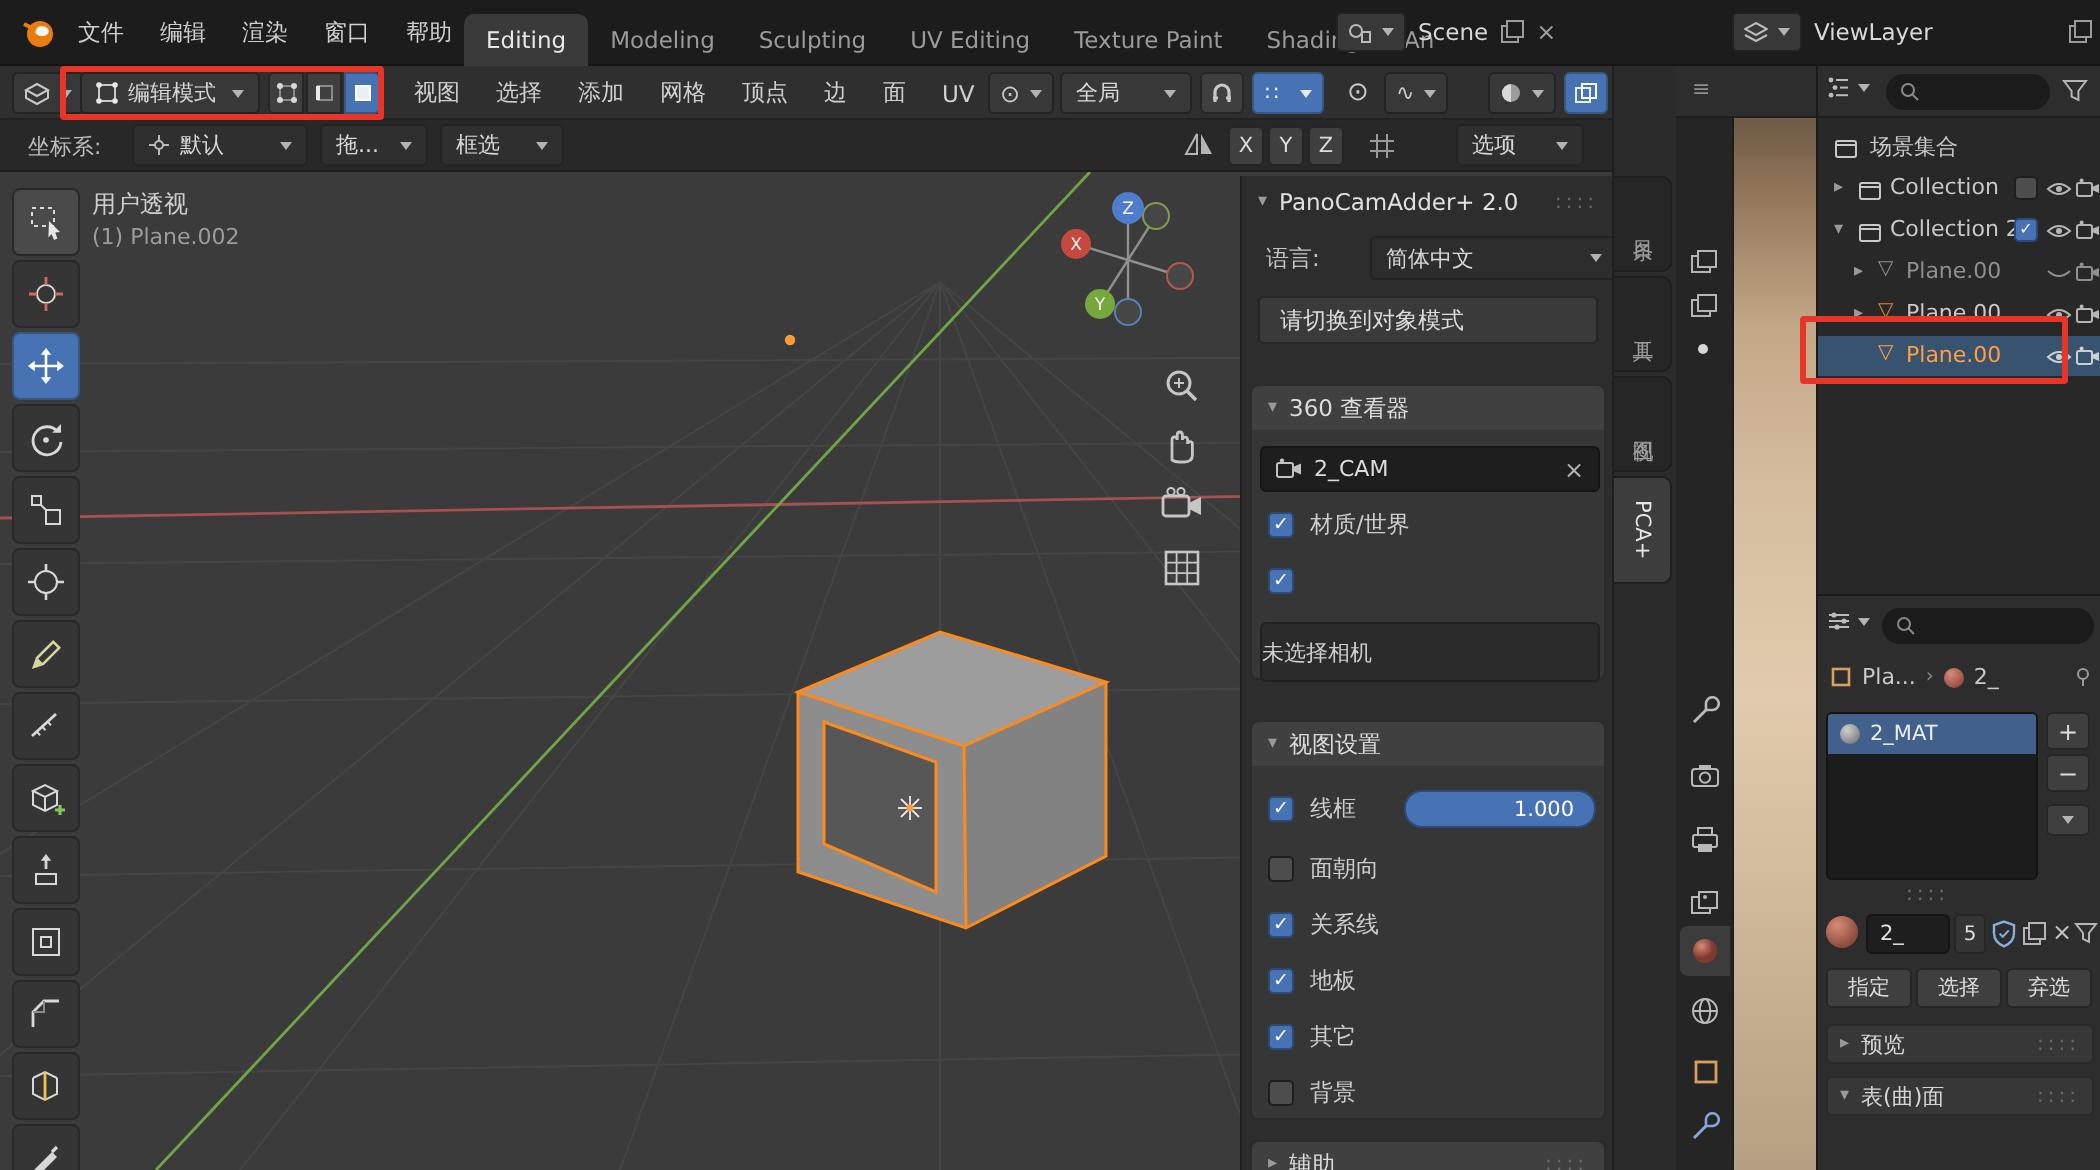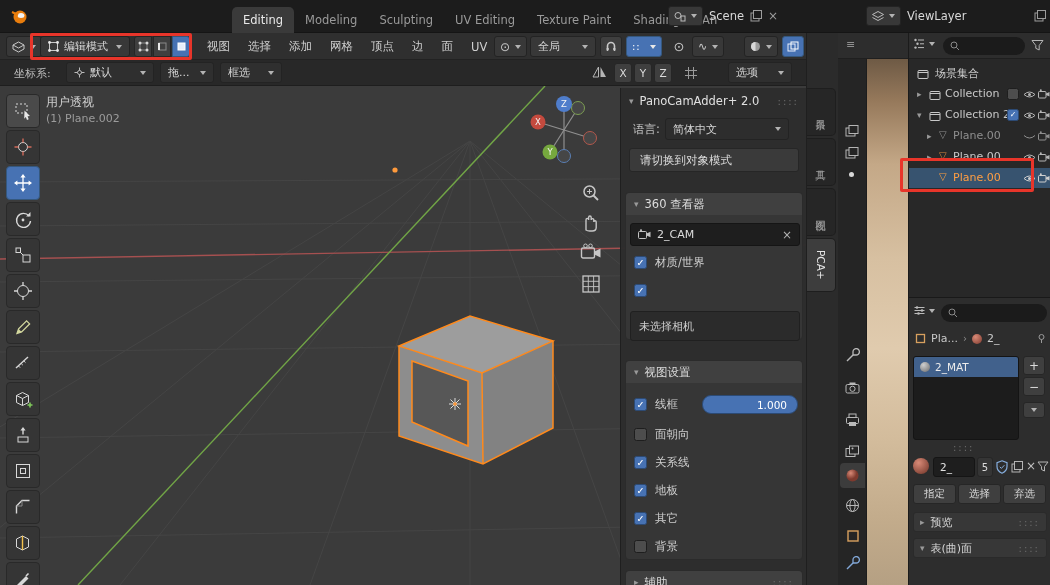--- a/index.html
+++ b/index.html
@@ -50,20 +50,27 @@
 <body>
 
 <div id="root">
 
   <div class="abs" style="left:0;top:0;width:1050px;height:33px;background:#1c1c1c;border-bottom:1px solid #151515;">
     <svg class="abs" style="left:10px;top:7px" width="20" height="18" viewBox="0 0 20 18">
       <circle cx="10" cy="10" r="6.5" fill="#e87d0d"></circle>
         <ellipse cx="11" cy="8.6" rx="3.4" ry="2.5" fill="#f4f4f4"></ellipse>
         <path d="M2 5 L8 8" stroke="#e87d0d" stroke-width="2"></path>
     </svg>
+    <div class="abs flex" style="left:30px;top:3px;height:27px;">
+      <span class="menu">文件</span>
+      <span class="menu">编辑</span>
+      <span class="menu">渲染</span>
+      <span class="menu">窗口</span>
+      <span class="menu">帮助</span>
+    </div>
     <div class="abs flex" style="left:232px;top:6px;height:27px;">
       <span class="ws active">Editing</span>
       <span class="ws">Modeling</span>
       <span class="ws">Sculpting</span>
       <span class="ws">UV Editing</span>
       <span class="ws">Texture Paint</span>
       <span class="ws">Shading</span>
       <span class="ws" style="width:30px;overflow:hidden;">An</span>
     </div>
 
@@ -413,21 +420,21 @@
       </svg>
   </div>
 
   <div class="abs" style="left:620px;top:88px;width:186px;height:497px;background:rgba(44,44,44,0.97);border-left:1px solid #1f1f1f;overflow:hidden;">
     <div class="abs flex" style="left:4px;top:2px;width:178px;height:22px;gap:6px;padding:0 4px;">
       <span class="tri" style="position:static;">▾</span>
       <span style="font-size:11.5px;color:#e0e0e0;">PanoCamAdder+ 2.0</span>
       <span class="grips" style="margin-left:auto;">::::</span>
     </div>
     <span class="abs" style="left:12px;top:34px;font-size:11.5px;color:#c4c4c4;">语言:</span>
-    <div class="dd abs" style="left:44px;top:30px;width:124px;height:22px;background:#2d2d2d;">
+    <div class="dd abs" style="left:64px;top:30px;width:124px;height:22px;background:#2d2d2d;">
       <span style="font-size:11px;">简体中文</span>
       <span class="caret" style="margin-left:auto;"></span>
     </div>
     <div class="btn abs" style="left:8px;top:60px;width:170px;height:24px;background:#3a3a3a;font-size:11.5px;justify-content:flex-start;padding-left:10px;">
       <span>请切换到对象模式</span>
     </div>
 
     <div class="sp" style="top:104px;height:148px;">
       <div class="sphdr">
         <span class="tri" style="position:static;">▾</span>
@@ -440,21 +447,21 @@
             <circle cx="3" cy="1.3" r="1.1" fill="#c2c2c2"></circle>
           </svg>
         <span style="font-size:11px;color:#dcdcdc;">2_CAM</span>
         <span style="margin-left:auto;color:#b2b2b2;font-size:12px;">×</span>
       </div>
       <div class="abs flex" style="left:8px;top:62px;gap:8px;">
         <span class="chk on">✓</span>
         <span style="font-size:11.5px;color:#cdcdcd;">材质/世界</span>
       </div>
       <span class="chk on abs" style="left:8px;top:91px;">✓</span>
-      <div class="abs flex" style="left:4px;top:118px;width:170px;height:30px;background:#2b2b2b;border:1px solid #202020;border-radius:3px;padding:0 8px;align-items:center;">
+      <div class="abs flex" style="left:4px;top:118px;width:170px;height:30px;background:#2b2b2b;border:1px solid #202020;border-radius:3px;padding:0 0;align-items:center;">
         <span style="font-size:11px;color:#cfcfcf;">未选择相机</span>
       </div>
     </div>
 
     <div class="sp" style="top:272px;height:200px;">
       <div class="sphdr">
         <span class="tri" style="position:static;">▾</span>
         <span>视图设置</span>
       </div>
       <div class="nprow" style="top:36px;">

